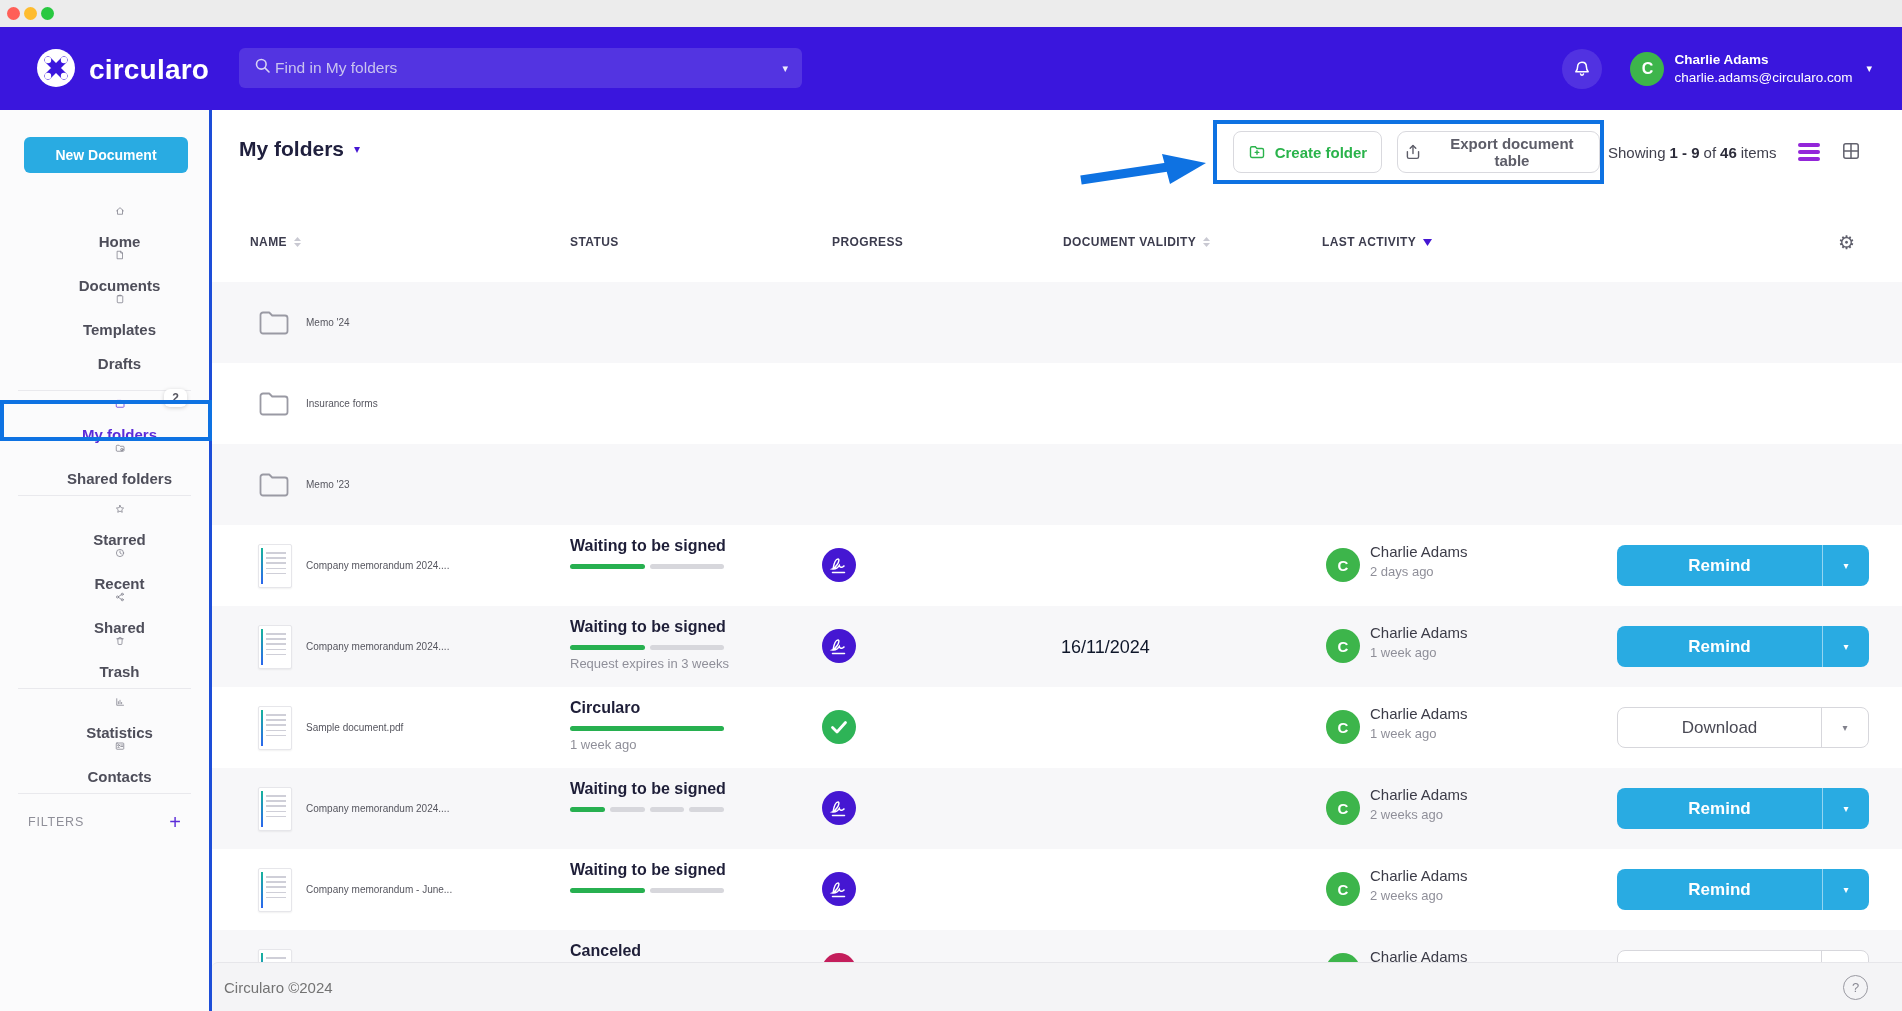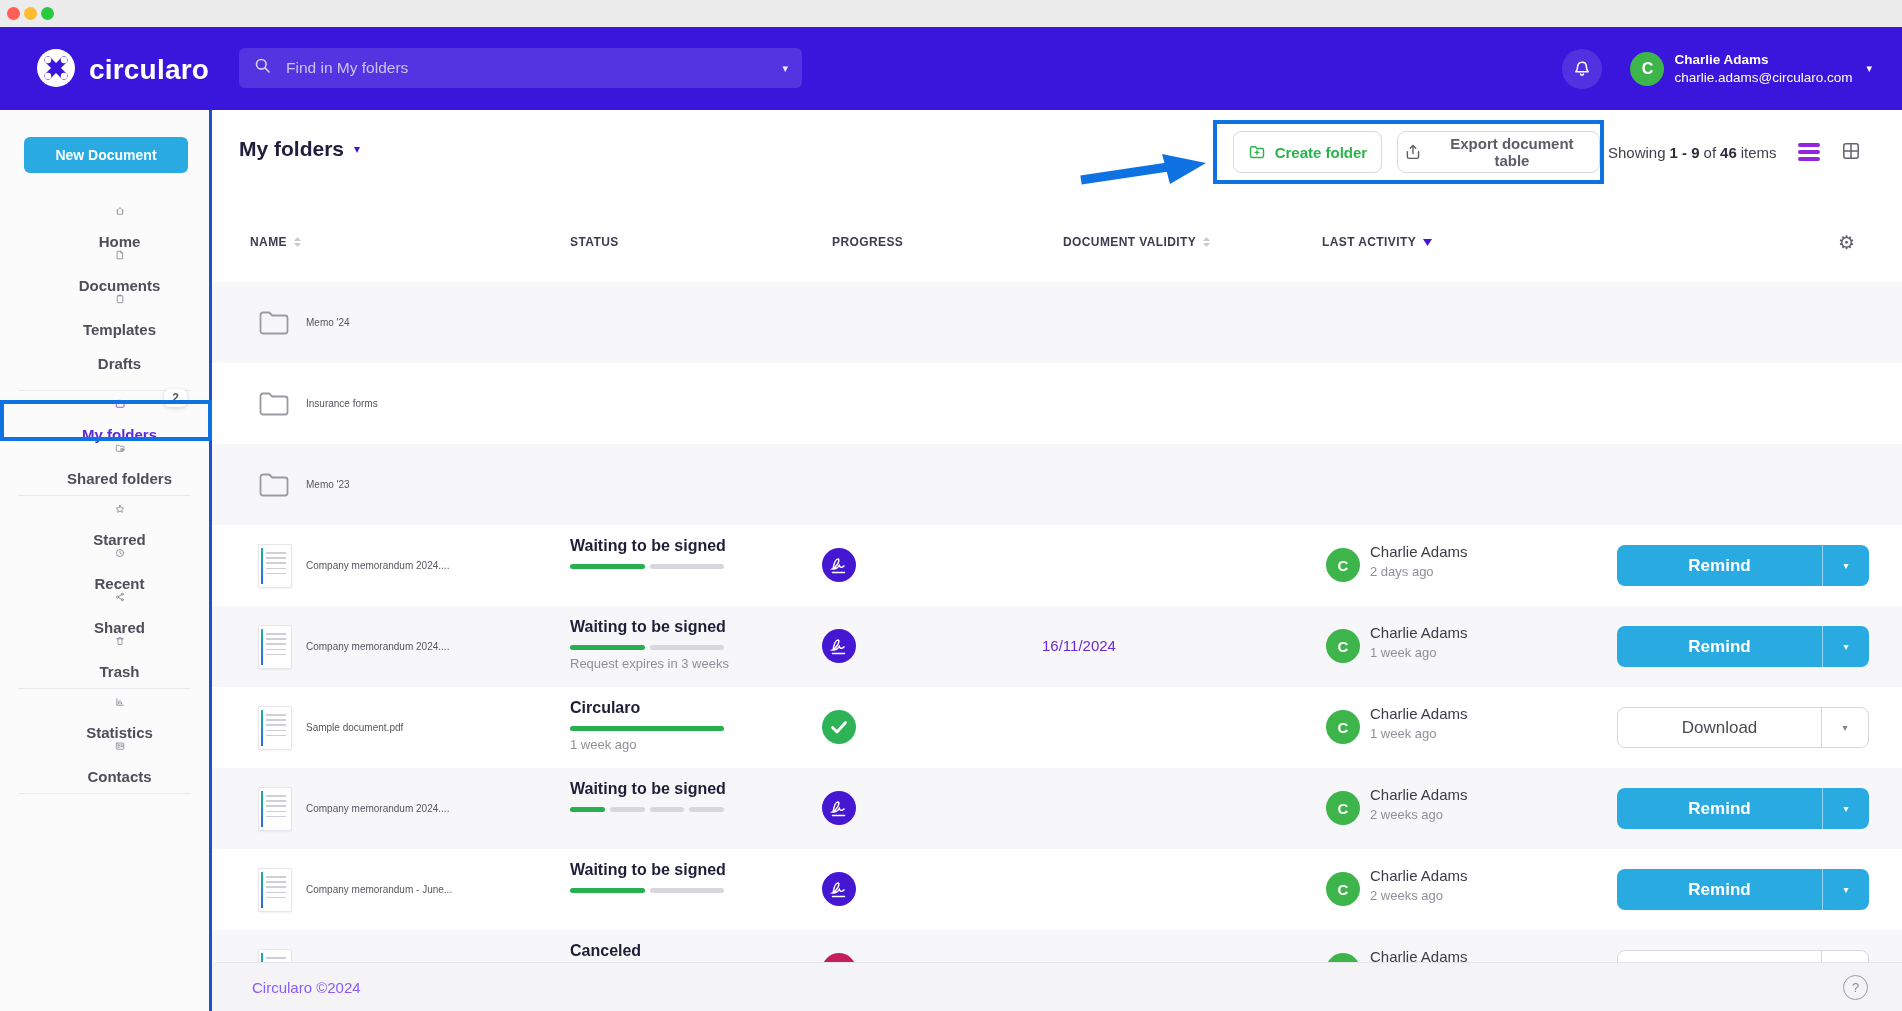--- a/index.html
+++ b/index.html
@@ -8,21 +8,21 @@
 
   
   .macbar{position:absolute;left:0;top:0;right:0;height:27px;background:#ececec;display:flex;align-items:center;padding-left:7px;gap:4px;}
   .dot{width:13px;height:13px;border-radius:50%;display:inline-block;}
   .dot.red{background:#ff5f57}.dot.yellow{background:#febc2e}.dot.green{background:#28c840}
 
   
   .topbar{position:absolute;left:0;top:27px;right:0;height:83px;background:#3a16dd;}
   .brand{position:absolute;left:36px;top:21px;display:flex;align-items:center;gap:13px;cursor:pointer;}
   .brand-name{color:#fff;font-size:28px;font-weight:700;letter-spacing:.2px;}
-  .searchbox{position:absolute;left:239px;top:21px;width:563px;height:40px;border-radius:6px;background:rgba(255,255,255,.13);display:flex;align-items:center;padding:0 14px;gap:11px;box-sizing:border-box;}
+  .searchbox{position:absolute;left:239px;top:21px;width:563px;height:40px;border-radius:6px;background:rgba(255,255,255,.13);display:flex;align-items:center;padding:0 14px;box-sizing:border-box;}
   .searchbox input{flex:1;background:transparent;border:none;outline:none;color:#fff;font-size:15.5px;font-family:"Liberation Sans",sans-serif;}
   .searchbox input::placeholder{color:#c9c3ef;}
   .search-caret{color:#fff;font-size:11px;opacity:.9;cursor:pointer;}
   .top-right{position:absolute;right:30px;top:0;height:83px;display:flex;align-items:center;gap:28px;}
   .bell-wrap{width:40px;height:40px;border-radius:50%;background:rgba(255,255,255,.12);display:flex;align-items:center;justify-content:center;cursor:pointer;}
   .user{display:flex;align-items:center;gap:10px;cursor:pointer;}
   .avatar{width:34px;height:34px;border-radius:50%;background:#3db54b;color:#fff;font-weight:700;font-size:16px;display:flex;align-items:center;justify-content:center;}
   .user-text{display:flex;flex-direction:column;line-height:1.3;}
   .user-name{color:#fff;font-size:13.5px;font-weight:700;}
   .user-email{color:#fff;font-size:13.5px;font-weight:400;}
@@ -72,35 +72,35 @@
   .rname{position:absolute;left:94px;top:0;height:81px;display:flex;align-items:center;font-size:10px;color:#56565f;}
   .status-txt{position:absolute;left:358px;top:12px;font-size:16px;font-weight:700;color:#1e1e38;}
   .bar{position:absolute;left:358px;top:39px;width:154px;display:flex;gap:5px;}
   .seg{flex:1;height:5px;border-radius:3px;background:#d7d7dc;}
   .seg.fill{background:#27b050;}
   .note{position:absolute;left:358px;top:50px;font-size:13px;color:#8f8f99;}
   .stamp{position:absolute;left:610px;top:23px;width:34px;height:34px;border-radius:50%;display:flex;align-items:center;justify-content:center;}
   .stamp.sig{background:#4517d2;}
   .stamp.chk{background:#2eb457;}
   .stamp.can{background:#c41e5c;}
-  .validity{position:absolute;left:830px;top:31px;font-size:15px;color:#6d28d9;}
+  .validity{position:absolute;left:849px;top:31px;font-size:18px;color:#0f172a;}
   .act-avatar{position:absolute;left:1114px;top:23px;width:34px;height:34px;border-radius:50%;background:#3db54b;color:#fff;font-weight:700;font-size:15px;display:flex;align-items:center;justify-content:center;}
   .act-name{position:absolute;left:1158px;top:18px;font-size:15px;color:#3c3c48;}
   .act-time{position:absolute;left:1158px;top:39px;font-size:13px;color:#8f8f99;}
   .split{position:absolute;left:1405px;top:20px;width:252px;height:41px;border-radius:8px;display:flex;overflow:hidden;box-sizing:border-box;cursor:pointer;}
   .split.primary{background:#29abe2;}
   .split .main-part{flex:1;display:flex;align-items:center;justify-content:center;font-size:17px;font-weight:700;color:#fff;}
   .split .caret-part{width:46px;display:flex;align-items:center;justify-content:center;border-left:1px solid rgba(255,255,255,.5);color:#fff;font-size:10px;}
   .split.outline{background:#fff;border:1px solid #d7d7dc;}
   .split.outline .main-part{color:#4a4a55;font-weight:500;}
   .split.outline .caret-part{border-left:1px solid #d7d7dc;color:#81818c;}
 
   
   .footer{position:absolute;left:212px;right:0;bottom:0;height:48px;background:#f4f4f6;border-top:1px solid #e6e6ea;border-top-left-radius:6px;display:flex;align-items:center;z-index:6;}
-  .copyright{margin-left:40px;font-size:15px;color:#8b5cf6;text-align:right;}
+  .copyright{margin-left:12px;font-size:15px;color:#737373;text-align:right;}
   .help{margin-left:auto;margin-right:34px;width:23px;height:23px;border:1.5px solid #9a9aa2;border-radius:50%;display:flex;align-items:center;justify-content:center;font-size:13px;color:#8a8a94;cursor:pointer;}
 </style>
 </head>
 <body>
 
 <div class="stage">
 
   <div class="macbar">
     <span class="dot red"></span>
     <span class="dot yellow"></span>
@@ -239,20 +239,24 @@
         <div class="item">
           <svg width="20" height="20" viewBox="0 0 20 20" fill="none" stroke-width="1.5" stroke-linecap="round" stroke-linejoin="round">
             <rect x="2.5" y="4" width="15" height="12.5" rx="1.5"></rect>
             <circle cx="7" cy="8.7" r="1.7"></circle>
             <path d="M4.8 13.5c.4-1.4 4-1.4 4.4 0"></path>
             <path d="M11.5 8h4M11.5 11h4"></path>
           </svg>
           <span>Contacts</span>
         </div>
         <div class="sdiv"></div>
+        <div class="filters-row">
+          <span class="filters-label">FILTERS</span>
+          <span class="filters-plus">+</span>
+        </div>
       </nav>
     <div class="active-annotation"></div>
   </aside>
 
   <main class="main">
     <div class="page-title-row">
       <h1>My folders</h1>
       <span class="title-caret">▾</span>
     </div>
 

